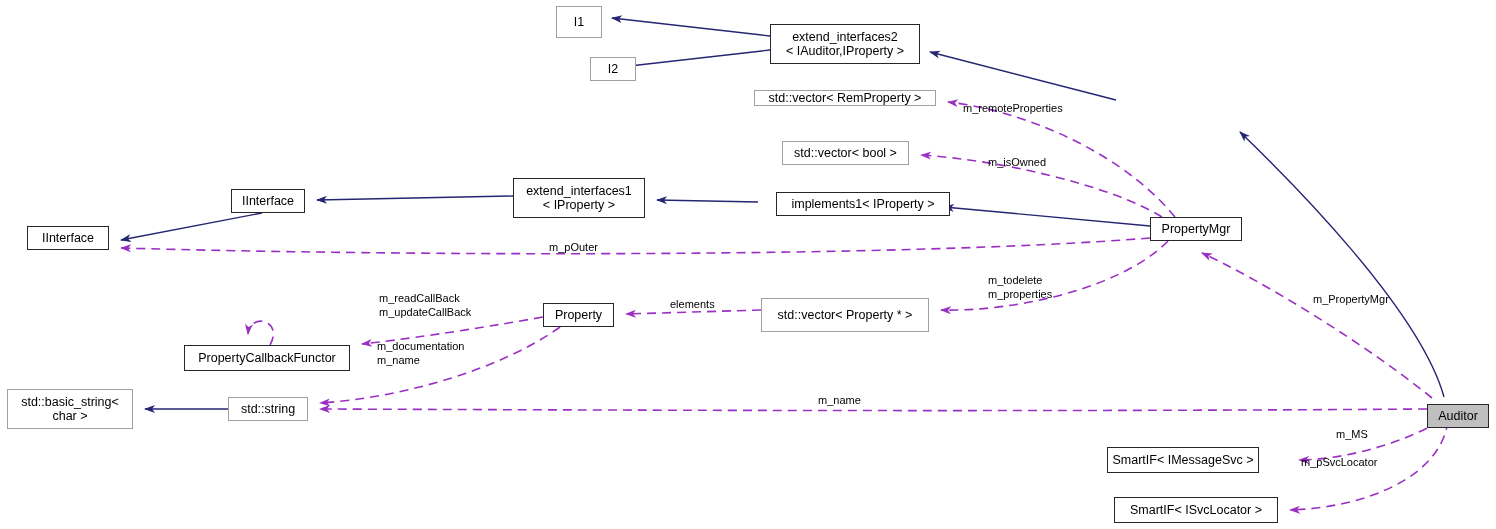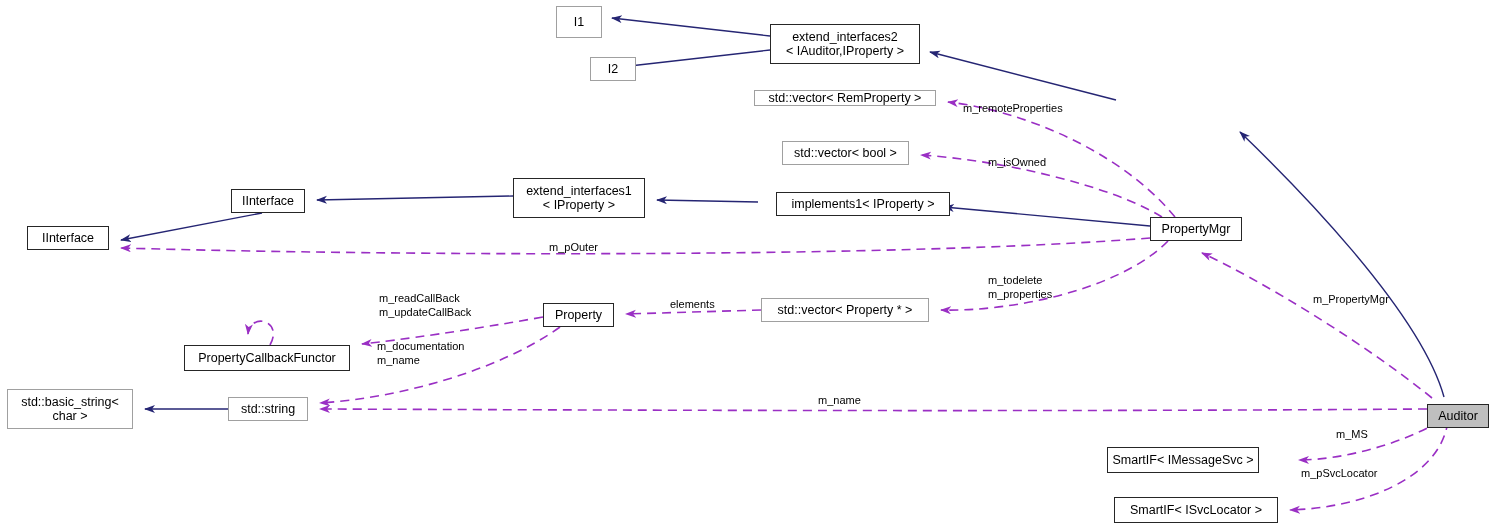--- a/index.html
+++ b/index.html
@@ -110,21 +110,21 @@
 &lt; IProperty &gt;</div>
 
   <div class="node bold" style="left:758px;top:192px;width:174px;height:24px;margin-left:18px;">implements1&lt; IProperty &gt;</div>
 
   <div class="node bold" style="left:1150px;top:217px;width:92px;height:24px;">PropertyMgr</div>
 
   <div class="node bold" style="left:27px;top:226px;width:82px;height:24px;">IInterface</div>
 
   <div class="node bold" style="left:543px;top:303px;width:71px;height:24px;">Property</div>
 
-  <div class="node thin" style="left:761px;top:298px;width:168px;height:24px;">std::vector&lt; Property * &gt;</div>
+  <div class="node thin" style="left:761px;top:298px;width:168px;height:34px;">std::vector&lt; Property * &gt;</div>
 
   <div class="node bold" style="left:184px;top:345px;width:166px;height:26px;">PropertyCallbackFunctor</div>
 
   <div class="node thin" style="left:7px;top:389px;width:126px;height:40px;">std::basic_string&lt;
 char &gt;</div>
 
   <div class="node thin" style="left:228px;top:397px;width:80px;height:24px;">std::string</div>
 
   <div class="node focus" style="left:1427px;top:397px;width:62px;height:24px;">Auditor</div>
 
@@ -149,15 +149,15 @@
 
   <div class="edge-label" style="left:377px;top:339px;">m_documentation
 m_name</div>
 
   <div class="edge-label" style="left:1313px;top:292px;">m_PropertyMgr</div>
 
   <div class="edge-label" style="left:818px;top:393px;">m_name</div>
 
   <div class="edge-label" style="left:1336px;top:427px;">m_MS</div>
 
-  <div class="edge-label" style="left:1301px;top:466px;">m_pSvcLocator</div>
+  <div class="edge-label" style="left:1301px;top:455px;">m_pSvcLocator</div>
 
 </div>
 
 </body></html>

